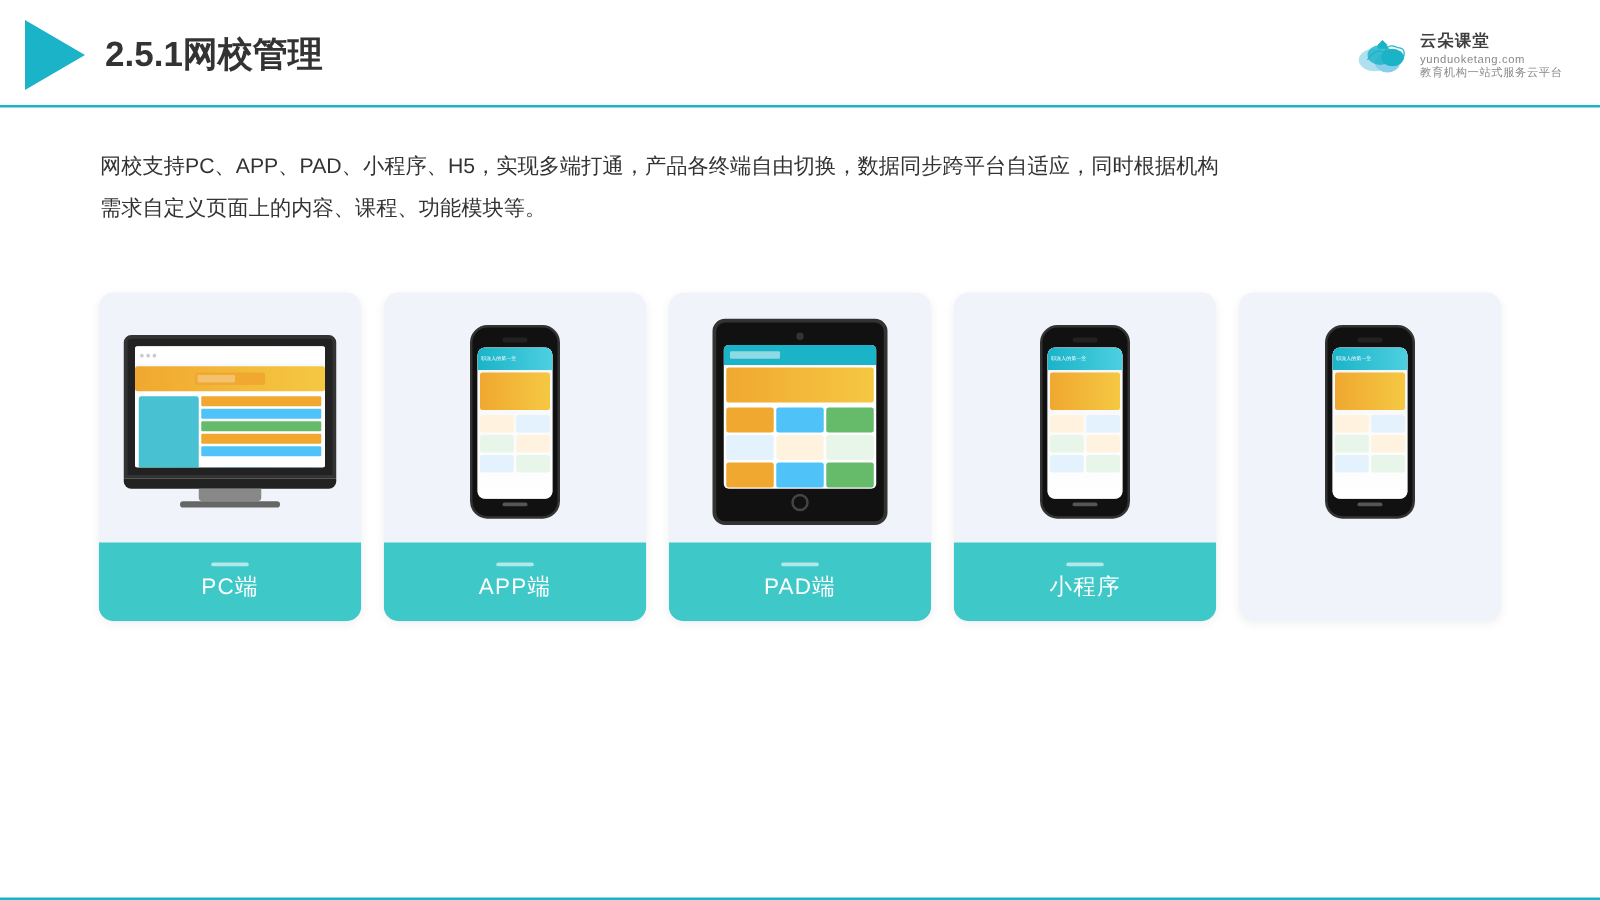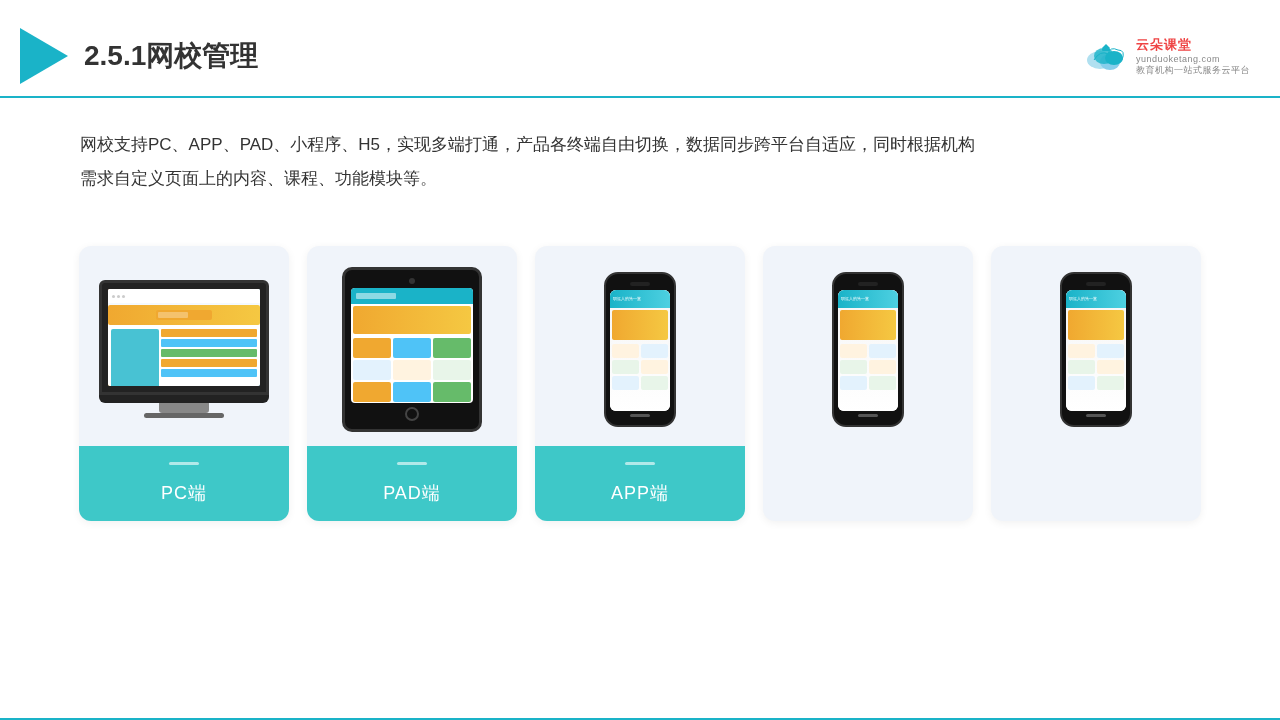--- a/index.html
+++ b/index.html
@@ -10,21 +10,21 @@
       font-family: 'Microsoft YaHei', 'PingFang SC', sans-serif;
       overflow: hidden;
       position: relative;
     }
 
     
     .header {
       display: flex;
       align-items: center;
       justify-content: space-between;
-      padding: 28px 30px 12px 20px;
+      padding: 16px 30px 12px 20px;
       border-bottom: 2px solid #1ab3c8;
     }
     .header-left {
       display: flex;
       align-items: center;
       gap: 16px;
     }
     .logo-triangle {
       width: 0;
       height: 0;
@@ -51,21 +51,21 @@
       width: 48px;
       height: 32px;
     }
     .brand-text {
       display: flex;
       flex-direction: column;
       align-items: flex-start;
     }
     .brand-name {
       font-size: 13px;
-      color: #ef4444;
+      color: #404040;
       font-weight: bold;
       letter-spacing: 1px;
     }
     .brand-sub {
       font-size: 9px;
       color: #888;
       letter-spacing: 0.5px;
       text-align: right;
     }
 
@@ -349,21 +349,21 @@
       font-size: 18px;
       font-weight: 500;
       letter-spacing: 1px;
     }
 
     
     .card-label-inner {
       display: flex;
       flex-direction: column;
       align-items: center;
-      gap: 16px;
+      gap: 4px;
     }
     .label-line {
       width: 30px;
       height: 3px;
       background: rgba(255,255,255,0.6);
       border-radius: 2px;
     }
 
     .bottom-line {
       position: absolute;
@@ -450,20 +450,51 @@
     <div class="card-label">
       <div class="card-label-inner">
         <div class="label-line"></div>
         <span>PC端</span>
       </div>
     </div>
   </div>
 
   <div class="card">
     <div class="card-image-area">
+      <div class="device-phone">
+        <div class="phone-notch"></div>
+        <div class="phone-screen">
+          <div class="phone-screen-inner">
+            <div class="phone-header-bar">
+              <span class="phone-header-text">职涯人的第一堂</span>
+            </div>
+            <div class="phone-banner"></div>
+            <div class="phone-cards">
+              <div class="phone-card-item orange"></div>
+              <div class="phone-card-item blue"></div>
+              <div class="phone-card-item green"></div>
+              <div class="phone-card-item orange"></div>
+              <div class="phone-card-item blue"></div>
+              <div class="phone-card-item green"></div>
+            </div>
+          </div>
+        </div>
+        <div class="phone-bottom-bar"></div>
+      </div>
+    </div>
+    <div class="card-label">
+      <div class="card-label-inner">
+        <div class="label-line"></div>
+        <span>APP端</span>
+      </div>
+    </div>
+  </div>
+
+  <div class="card">
+    <div class="card-image-area">
       <div class="device-ipad">
         <div class="ipad-camera"></div>
         <div class="ipad-screen">
           <div class="ipad-header">
             <svg width="60" height="10" viewBox="0 0 60 10">
               <rect x="1" y="2" width="40" height="6" rx="1" fill="rgba(255,255,255,0.5)"></rect>
             </svg>
           </div>
           <div class="ipad-banner"></div>
           <div class="ipad-grid">
@@ -508,21 +539,21 @@
               <div class="phone-card-item green"></div>
             </div>
           </div>
         </div>
         <div class="phone-bottom-bar"></div>
       </div>
     </div>
     <div class="card-label">
       <div class="card-label-inner">
         <div class="label-line"></div>
-        <span>APP端</span>
+        <span>小程序</span>
       </div>
     </div>
   </div>
 
   <div class="card">
     <div class="card-image-area">
       <div class="device-phone">
         <div class="phone-notch"></div>
         <div class="phone-screen">
           <div class="phone-screen-inner">
@@ -538,40 +569,15 @@
               <div class="phone-card-item blue"></div>
               <div class="phone-card-item green"></div>
             </div>
           </div>
         </div>
         <div class="phone-bottom-bar"></div>
       </div>
     </div>
   </div>
 
-  <div class="card">
-    <div class="card-image-area">
-      <div class="device-phone">
-        <div class="phone-notch"></div>
-        <div class="phone-screen">
-          <div class="phone-screen-inner">
-            <div class="phone-header-bar">
-              <span class="phone-header-text">职涯人的第一堂</span>
-            </div>
-            <div class="phone-banner"></div>
-            <div class="phone-cards">
-              <div class="phone-card-item orange"></div>
-              <div class="phone-card-item blue"></div>
-              <div class="phone-card-item green"></div>
-              <div class="phone-card-item orange"></div>
-              <div class="phone-card-item blue"></div>
-              <div class="phone-card-item green"></div>
-            </div>
-          </div>
-        </div>
-        <div class="phone-bottom-bar"></div>
-      </div>
-    </div>
-  </div>
-
 </div>
 
 <div class="bottom-line"></div>
 
 </body></html>

